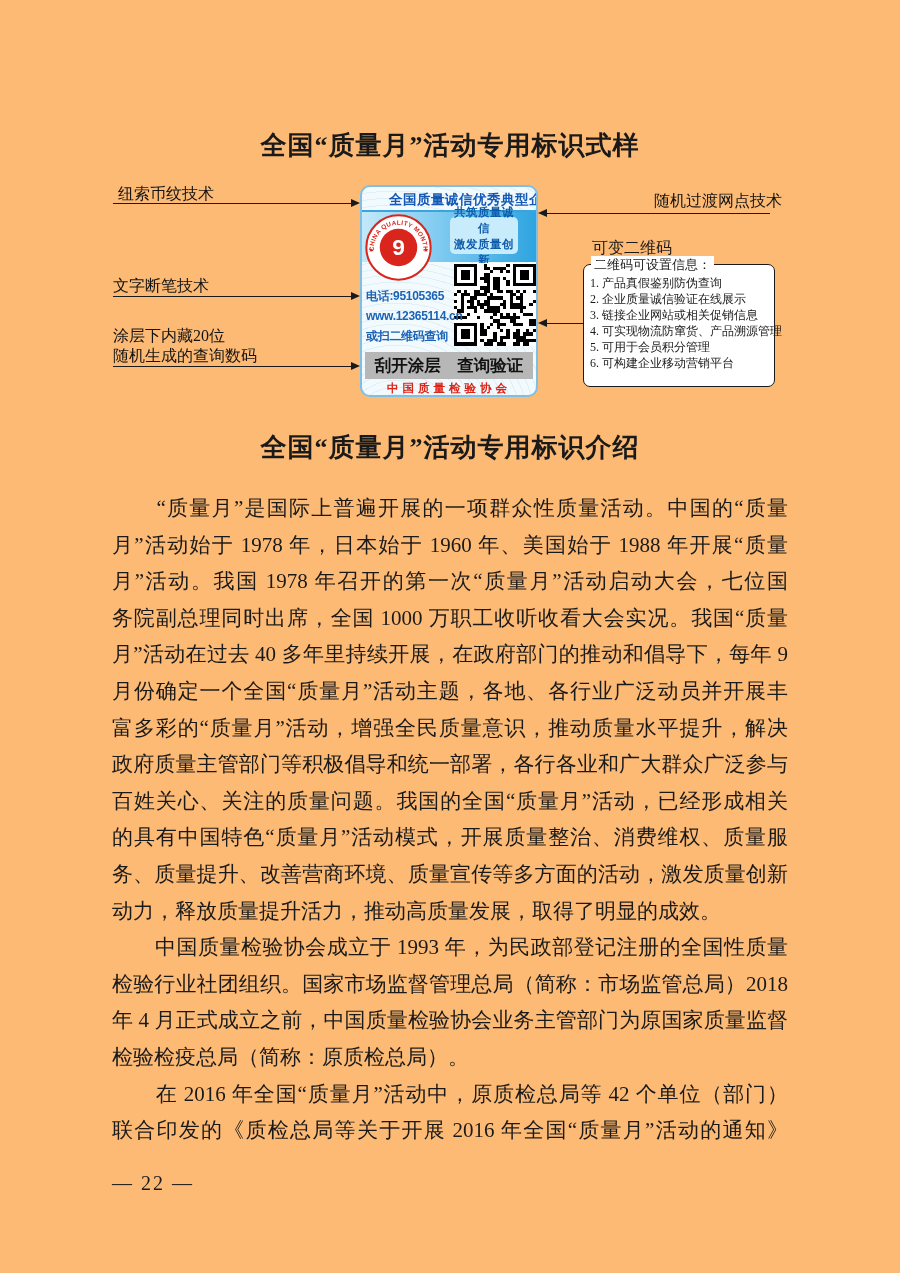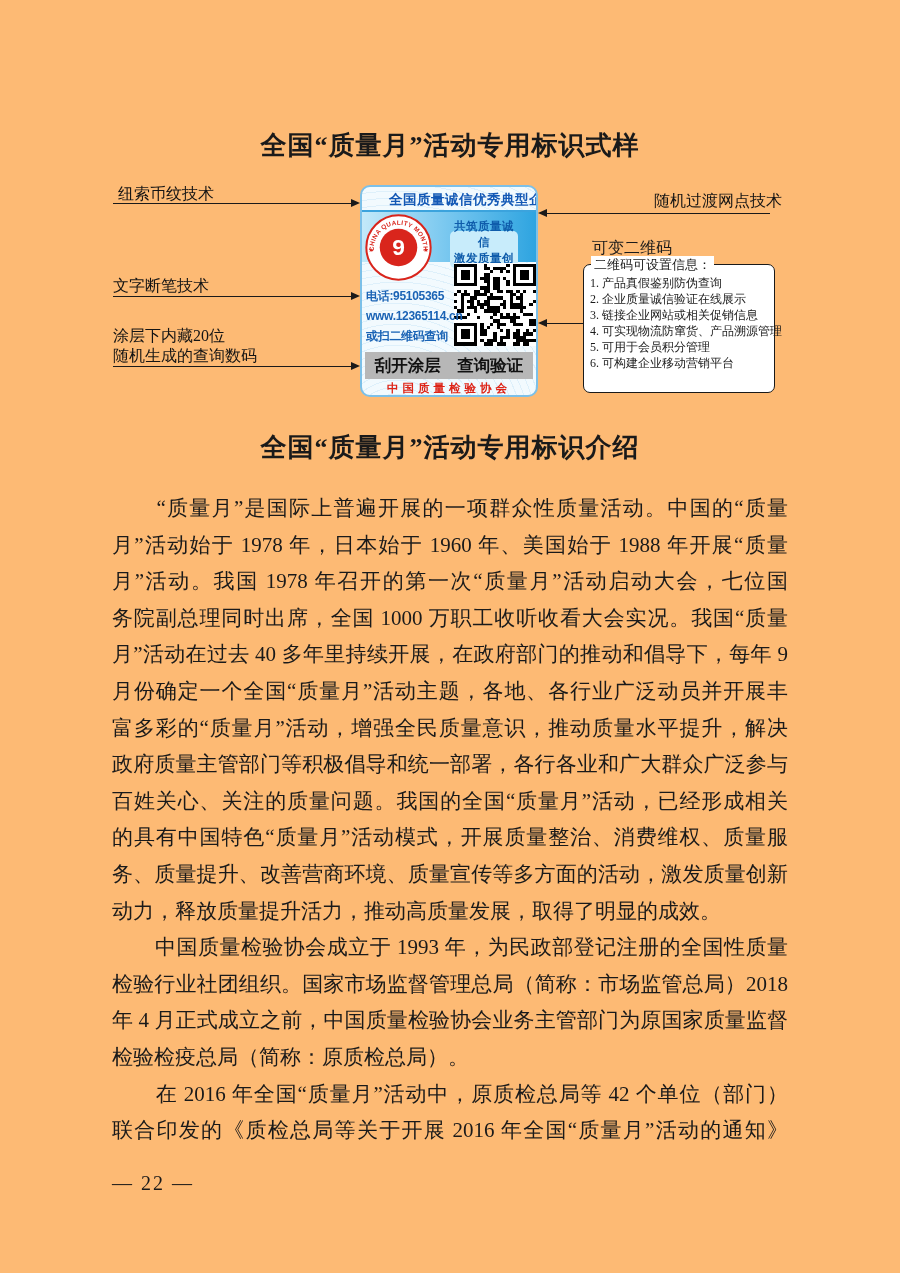--- a/index.html
+++ b/index.html
@@ -15,35 +15,35 @@
   .diagram{position:absolute;left:0;top:180px;width:900px;height:230px;}
   .callout{position:absolute;font-size:16px;color:#141414;white-space:nowrap;}
   .cline{position:absolute;height:1px;background:#1a1a1a;}
   .arr{position:absolute;width:0;height:0;border-top:4px solid transparent;border-bottom:4px solid transparent;}
   .arr.r{border-left:9px solid #1a1a1a;}
   .arr.l{border-right:9px solid #1a1a1a;}
 
   
   .varqr-title{position:absolute;left:592px;top:58px;font-size:16px;white-space:nowrap;}
   .qrbox{position:absolute;left:583px;top:84px;width:192px;border:1.5px solid #1a1a1a;border-radius:7px;
-         background:#fff;padding:10px 4px 21px 6px;box-sizing:border-box;}
+         background:#fff;padding:10px 4px 15px 6px;box-sizing:border-box;}
   .qrbox-title{position:absolute;top:-9px;left:7px;background:#fff;padding:0 3px;font-size:13px;white-space:nowrap;}
   .qrbox-item{font-size:12px;line-height:16px;white-space:nowrap;}
 
   
   .label{position:absolute;left:360px;top:5px;width:178px;height:212px;box-sizing:border-box;
          border:2px solid #7cc0e8;border-radius:10px;background:#f2fafe;overflow:hidden;
          font-family:"Liberation Sans","DejaVu Sans",sans-serif;
          background-image:repeating-radial-gradient(circle at 20% 120%,rgba(130,195,235,.18) 0 1px,transparent 1px 7px);}
   .lbl-header{position:absolute;left:0;top:2px;width:100%;height:21px;line-height:21px;text-align:center;
               font-size:13.5px;font-weight:bold;color:#1358b5;border-bottom:2px solid #3ba3dd;letter-spacing:.5px;padding-left:24px;}
   .lbl-band{position:absolute;left:0;top:25px;width:100%;height:50px;
             background:linear-gradient(90deg,#c3e9f9 0%,#6fc3ee 55%,#2ea4e0 100%);}
   .lbl-logo{position:absolute;left:3px;top:27px;width:67px;height:67px;z-index:3;}
-  .lbl-slogan{position:absolute;left:88px;top:44px;width:68px;height:37px;background:#c8ecfb;border-radius:5px;
+  .lbl-slogan{position:absolute;left:88px;top:30px;width:68px;height:37px;background:#c8ecfb;border-radius:5px;
               display:flex;flex-direction:column;justify-content:center;z-index:2;}
   .lbl-slogan div{font-size:11.5px;font-weight:bold;color:#0f5cab;text-align:center;line-height:16px;letter-spacing:.5px;}
   .lbl-contact{position:absolute;left:4px;top:99px;width:88px;z-index:3;}
   .lbl-contact div{font-size:12px;font-weight:bold;color:#1a63b5;line-height:20px;white-space:nowrap;letter-spacing:-.3px;}
   .lbl-qr{position:absolute;left:92px;top:76px;width:82px;height:83px;background:#fff;z-index:2;}
   .lbl-scratch{position:absolute;left:3px;right:3px;top:165px;height:27px;background:#b7b7b7;
                text-align:center;line-height:27px;font-size:16.5px;font-weight:bold;color:#111;
                font-family:Liberation Sans, sans-serif;}
   .lbl-assoc{position:absolute;left:0;top:194px;width:100%;text-align:center;font-size:11.5px;font-weight:bold;
              color:#dd2316;letter-spacing:4px;}

